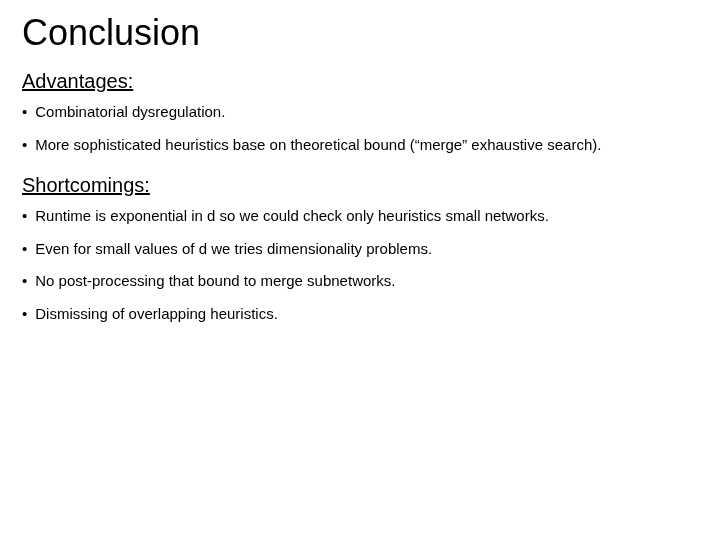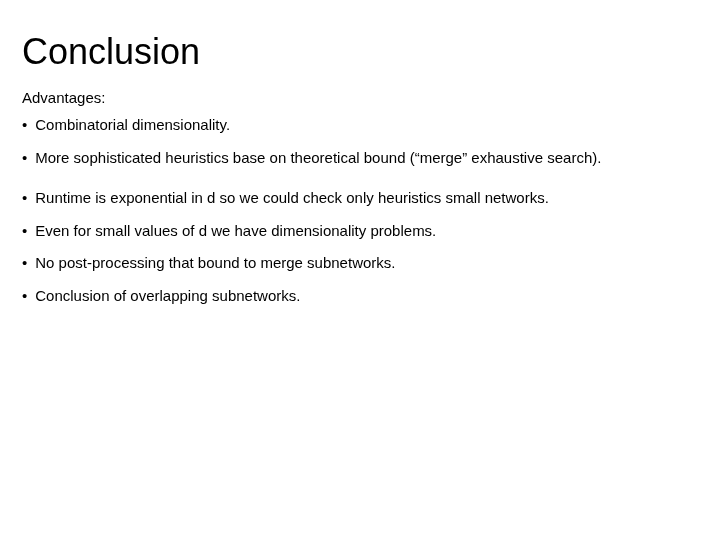--- a/index.html
+++ b/index.html
@@ -12,33 +12,34 @@
       background-color: #ffffff;
       font-family: Arial, Helvetica, sans-serif;
       font-size: 15px;
       color: #000000;
       width: 720px;
       height: 540px;
       overflow: hidden;
     }
 
     .container {
-      padding: 30px 22px 18px 22px;
+      padding: 11px 22px 18px 22px;
       max-width: 720px;
     }
 
     .title {
       font-size: 36px;
       font-weight: normal;
       margin-bottom: 16px;
       line-height: 1.2;
     }
 
     .section-label {
-      font-size: 15px;
+      text-decoration: underline;
+      font-size: 20px;
       margin-bottom: 8px;
       display: block;
     }
 
     .bullet-list {
       list-style: none;
       padding: 0;
       margin: 0 0 18px 0;
     }
 
@@ -69,43 +70,44 @@
 
 <div class="container">
 
   <h1 class="title">Conclusion</h1>
 
   <div class="section-block">
     <span class="section-label">Advantages:</span>
     <ul class="bullet-list">
       <li>
         <span class="bullet">•</span>
-        <span class="text">Combinatorial dimensionality.</span>
+        <span class="text">Combinatorial dysregulation.</span>
       </li>
       <li>
         <span class="bullet">•</span>
         <span class="text">More sophisticated heuristics base on theoretical bound (“merge” exhaustive search).</span>
       </li>
     </ul>
   </div>
 
   <div class="section-block">
+    <span class="section-label">Shortcomings:</span>
     <ul class="bullet-list">
       <li>
         <span class="bullet">•</span>
         <span class="text">Runtime is exponential in d so we could check only heuristics small networks.</span>
       </li>
       <li>
         <span class="bullet">•</span>
-        <span class="text">Even for small values of d we have dimensionality problems.</span>
+        <span class="text">Even for small values of d we tries dimensionality problems.</span>
       </li>
       <li>
         <span class="bullet">•</span>
         <span class="text">No post-processing that bound to merge subnetworks.</span>
       </li>
       <li>
         <span class="bullet">•</span>
-        <span class="text">Conclusion of overlapping subnetworks.</span>
+        <span class="text">Dismissing of overlapping heuristics.</span>
       </li>
     </ul>
   </div>
 
 </div>
 
 </body></html>

